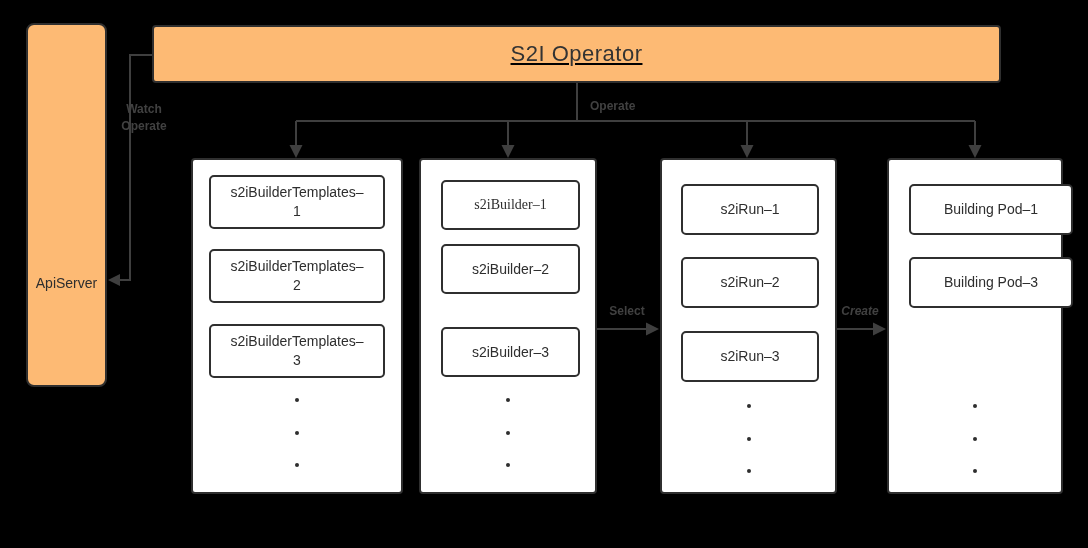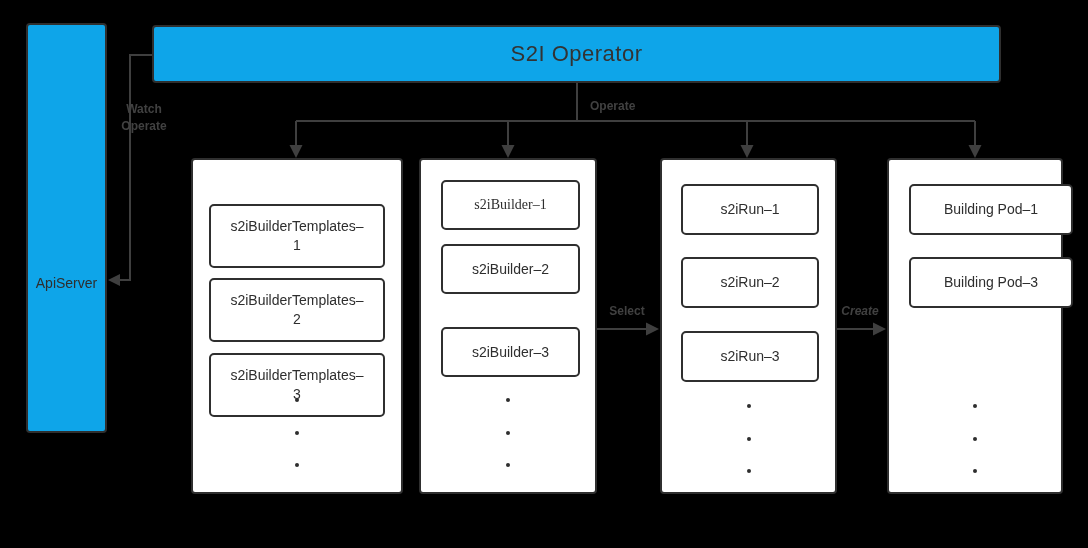--- a/index.html
+++ b/index.html
@@ -3,44 +3,45 @@
 <meta charset="utf-8">
 <style>
   html,body{margin:0;padding:0;background:#000;}
   .canvas{
     position:relative;width:1088px;height:548px;background:#000;overflow:hidden;
     font-family:"Liberation Sans", sans-serif;
   }
   .connectors{position:absolute;left:0;top:0;width:1088px;height:548px;}
 
   .box{
-    position:absolute;background:#0ea5e9;border:2px solid #2f2f2f;border-radius:4px;
+    position:absolute;background:#fdba74;border:2px solid #2f2f2f;border-radius:4px;
     box-sizing:border-box;
+    text-decoration:underline;
   }
-  .apiserver{left:26px;top:23px;width:81px;height:410px;}
+  .apiserver{left:26px;top:23px;width:81px;height:364px;border-radius:8px;}
   .apiserver .label{
     position:absolute;left:0;right:0;top:250px;text-align:center;
     font-size:14px;color:#2e2e2e;
   }
   .operator{left:152px;top:25px;width:849px;height:58px;display:flex;align-items:center;justify-content:center;}
   .operator .label{font-size:22px;color:#333;letter-spacing:.5px;}
 
   .column{position:absolute;background:#fff;border:2px solid #2f2f2f;border-radius:4px;box-sizing:border-box;}
   .col-1{left:191px;top:158px;width:212px;height:336px;}
   .col-2{left:419px;top:158px;width:178px;height:336px;}
   .col-3{left:660px;top:158px;width:177px;height:336px;}
   .col-4{left:887px;top:158px;width:176px;height:336px;}
 
   .item{
     position:absolute;background:#fff;border:2px solid #2f2f2f;border-radius:5px;
     box-sizing:border-box;display:flex;align-items:center;justify-content:center;
     font-size:14px;color:#2e2e2e;text-align:center;line-height:1.35;
     white-space:pre-line;
   }
-  .col-1 .item{left:16px;width:176px;height:64px;margin-top:29px;}
+  .col-1 .item{left:16px;width:176px;height:54px;}
   .col-1 .item:nth-of-type(1){top:15px;}
   .col-1 .item:nth-of-type(2){top:89px;}
   .col-1 .item:nth-of-type(3){top:164px;}
   .col-2 .item{left:20px;width:139px;height:50px;}
   .col-2 .item:nth-of-type(1){top:20px;font-family:Liberation Serif, serif;}
   .col-2 .item:nth-of-type(2){top:84px;}
   .col-2 .item:nth-of-type(3){top:167px;}
   .col-3 .item{left:19px;width:138px;height:51px;}
   .col-4 .item{left:20px;width:164px;height:51px;text-align:center;}
   .col-3 .item:nth-of-type(1),.col-4 .item:nth-of-type(1){top:24px;}

